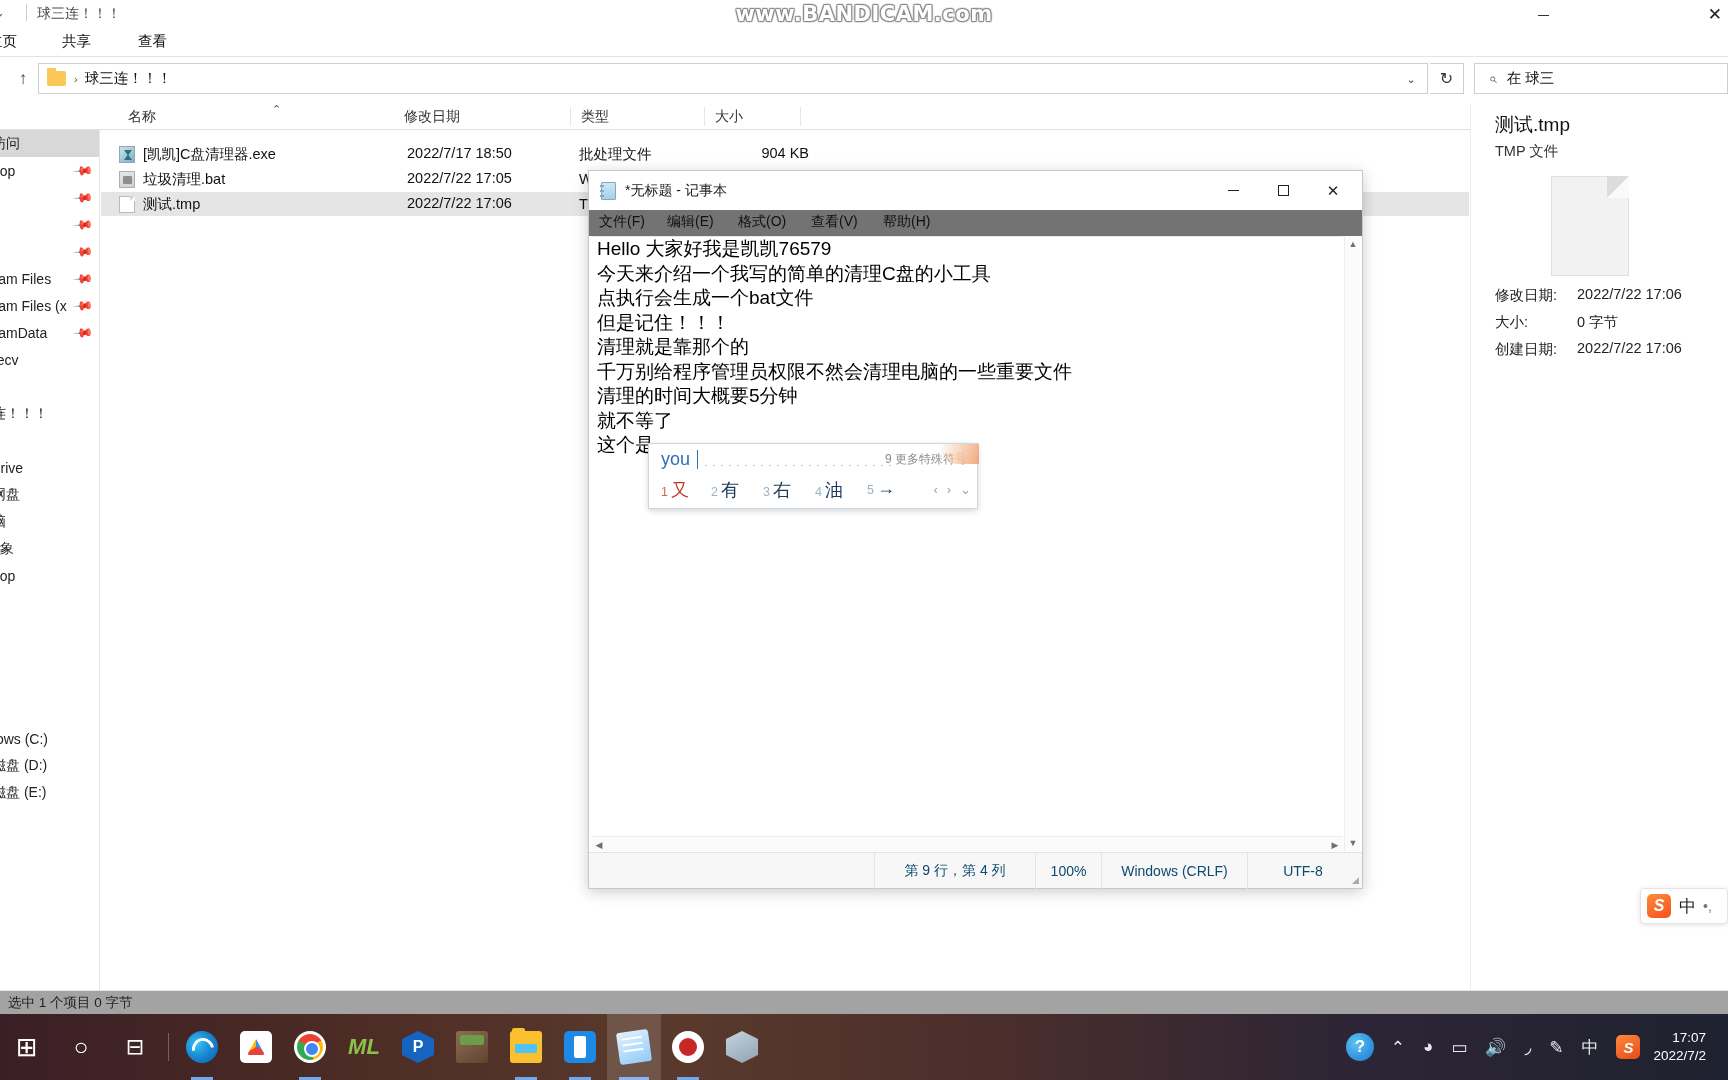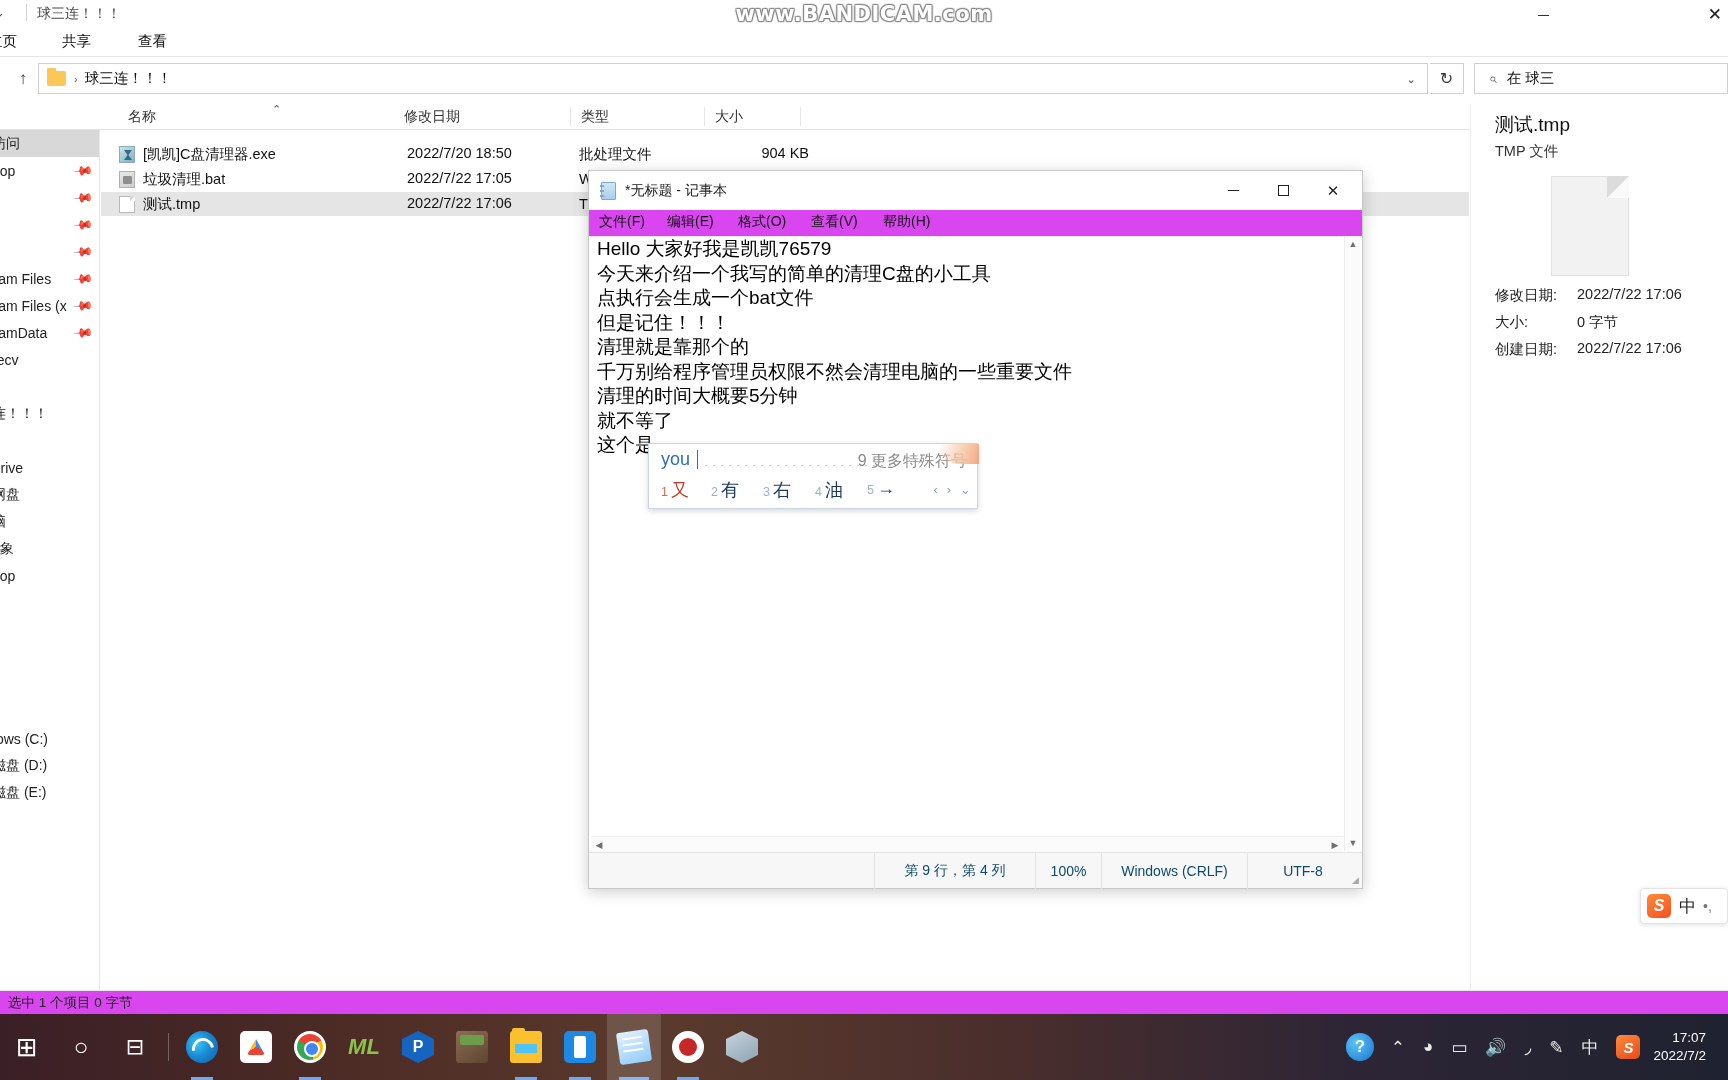--- a/index.html
+++ b/index.html
@@ -173,21 +173,21 @@
     border-color: transparent transparent #fafafa #dcdcdc;
   }
   .det-rows { position:absolute; left:24px; top: 182px; width: 234px; }
   .det-row { position: relative; height: 27px; font-size: 14.5px; color:#222; }
   .det-key { position:absolute; left:0; }
   .det-val { position:absolute; left: 82px; white-space: nowrap; }
 
   
   .statusbar {
     position: absolute; left:0; top: 990px; width: 1728px; height: 24px;
-    border-top: 1px solid #e5e5e5; background:#d946ef;
+    border-top: 1px solid #e5e5e5; background:#a3a3a3;
   }
   .statusbar span { position:absolute; left: 8px; top: 3px; font-size: 13.5px; color:#222; }
 
   
   #notepad {
     position: absolute; left: 588px; top: 170px; width: 775px; height: 719px;
     background: #ffffff; border: 1px solid #c8c8c8;
     box-shadow: 0 3px 14px rgba(0,0,0,.20);
   }
   .np-title { position: absolute; left:0; top:0; width: 773px; height: 39px; background:#fff; }
@@ -203,21 +203,21 @@
   .np-btn {
     position:absolute; top:0; width: 50px; height: 39px;
     display:flex; align-items:center; justify-content:center; font-size: 13px; color:#222;
   }
   .np-min { right: 104px; }
   .np-max { right: 54px; }
   .np-close { right: 4px; font-size: 15px; }
   .np-min i { width: 11px; height:1px; background:#222; display:block; }
   .np-max i { width: 11px; height:11px; border:1px solid #222; display:block; }
 
-  .np-menu { position:absolute; left:0; top: 39px; width: 773px; height: 26px; background:#d946ef; }
+  .np-menu { position:absolute; left:0; top: 39px; width: 773px; height: 26px; background:#737373; }
   .np-menu .mi { position:absolute; top: 3px; font-size: 14px; color:#111; }
 
   .np-textarea {
     position:absolute; left: 2px; top: 65px; width: 752px; height: 615px;
     background:#fff; border-top: 1px solid #e8e8e8;
     overflow:hidden;
   }
   .np-line {
     position: relative; margin-left: 6px; font-size: 19px; line-height: 24.5px;
     color:#000; white-space: pre; font-family: "Liberation Sans", "DejaVu Sans", sans-serif;
@@ -272,21 +272,21 @@
     position:absolute; left: 12px; top: 5px; font-size: 18px; color: #2f6fb5;
     font-family: "Liberation Sans", sans-serif;
   }
   .ime-comp-caret {
     position:absolute; left: 48px; top: 6px; width: 1px; height: 19px; background:#2f6fb5;
   }
   .ime-dots {
     position:absolute; left: 56px; top: 21px; width: 190px; height: 1px;
     background: repeating-linear-gradient(90deg,#c9c9c9 0 2px,transparent 2px 8px);
   }
-  .ime-more { position:absolute; right: 10px; top: 7px; font-size: 16px; color:#8a8a8a; }
+  .ime-more { position:absolute; right: 10px; top: 7px; font-size: 12px; color:#8a8a8a; }
   .ime-swoosh {
     position:absolute; right: -2px; top: 0px; width: 40px; height: 20px;
     background: linear-gradient(110deg, rgba(255,255,255,0) 0%, #f6c9a8 55%, #ef9b6b 100%);
     border-radius: 0 0 0 30px; opacity: .85;
   }
   .ime-cands { position: relative; height: 33px; }
   .ime-c { position:absolute; top: 2px; display:flex; align-items:baseline; }
   .ime-num { font-size: 12.5px; }
   .ime-word { font-size: 18px; margin-left: 3px; }
   .ime-c.first .ime-num { color: #d06a4f; }
@@ -511,21 +511,21 @@
         </div>
       <div class="nav-item" style="top:649px">
           <span class="nav-label">本地磁盘 (E:)</span>
         </div>
     </div>
 
     <div class="filelist">
       <div class="frow" style="top:12px">
         <div class="fico exe"></div>
         <div class="fname">[凯凯]C盘清理器.exe</div>
-        <div class="fdate">2022/7/20 18:50</div>
+        <div class="fdate">2022/7/17 18:50</div>
         <div class="ftype">批处理文件</div>
         <div class="fsize">904 KB</div>
       </div>
       <div class="frow" style="top:37px">
         <div class="fico bat"></div>
         <div class="fname">垃圾清理.bat</div>
         <div class="fdate">2022/7/22 17:05</div>
         <div class="ftype">Windows 批处理文件</div>
         <div class="fsize">1 KB</div>
       </div>

